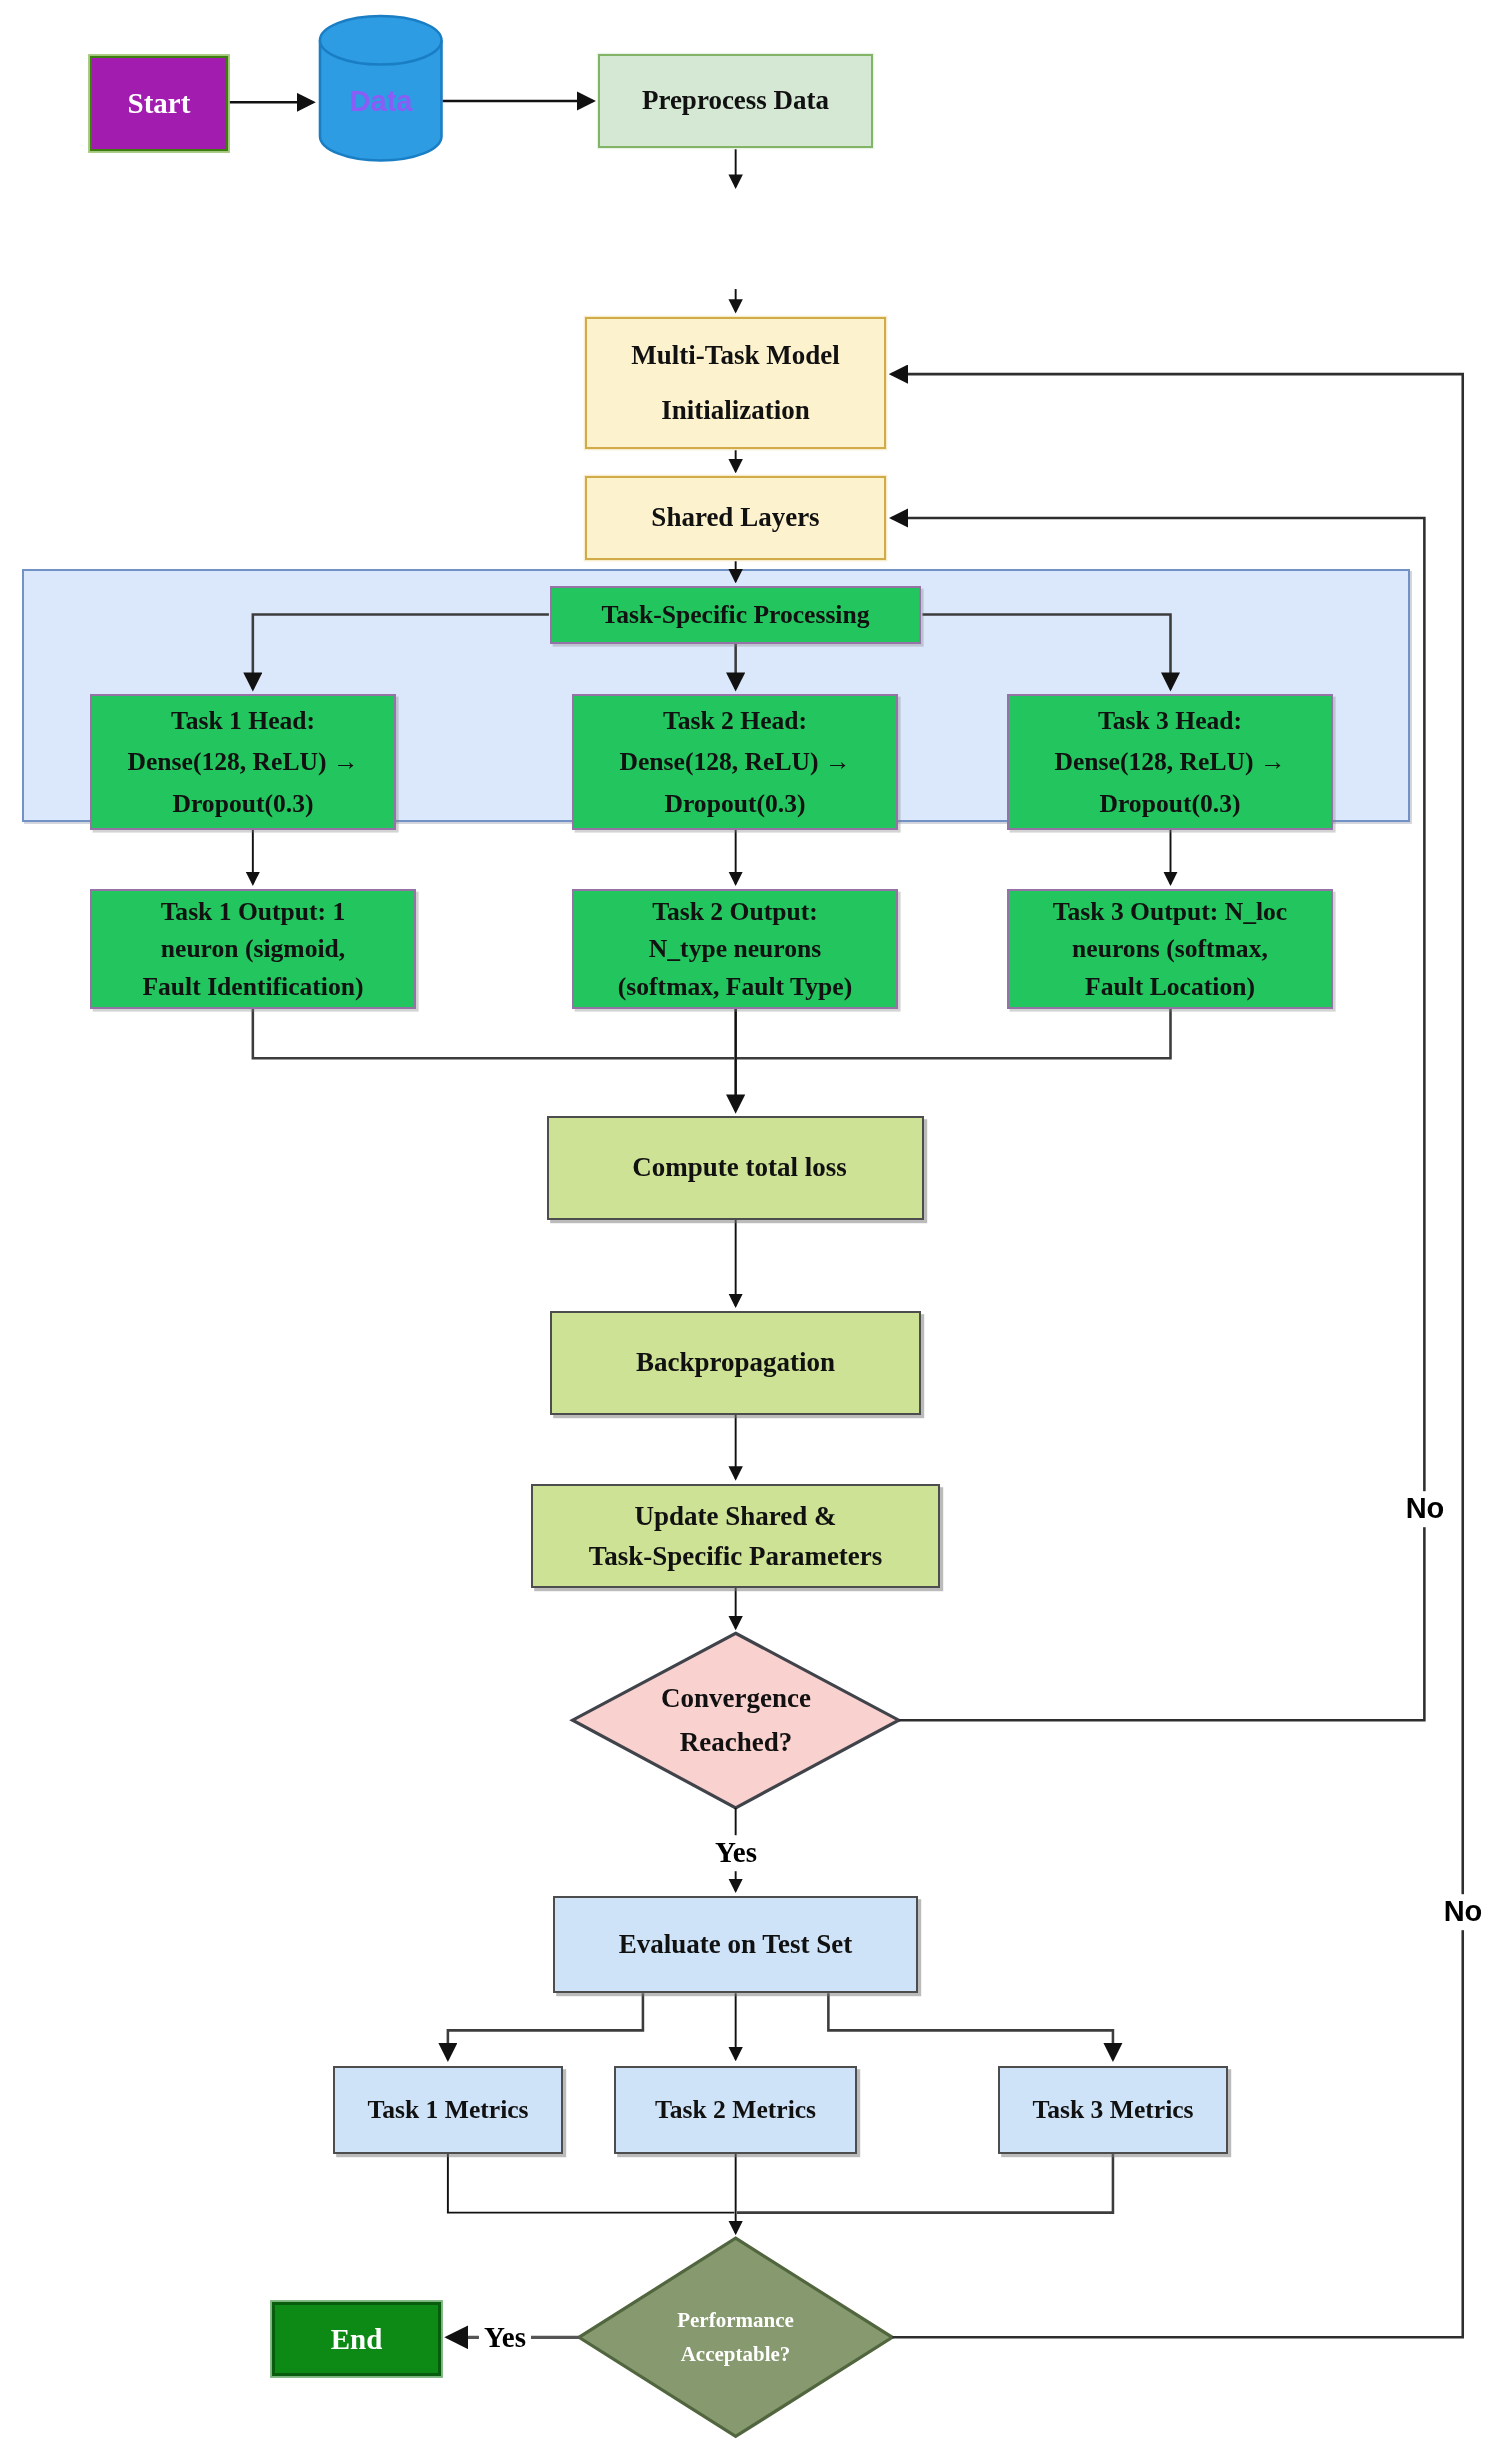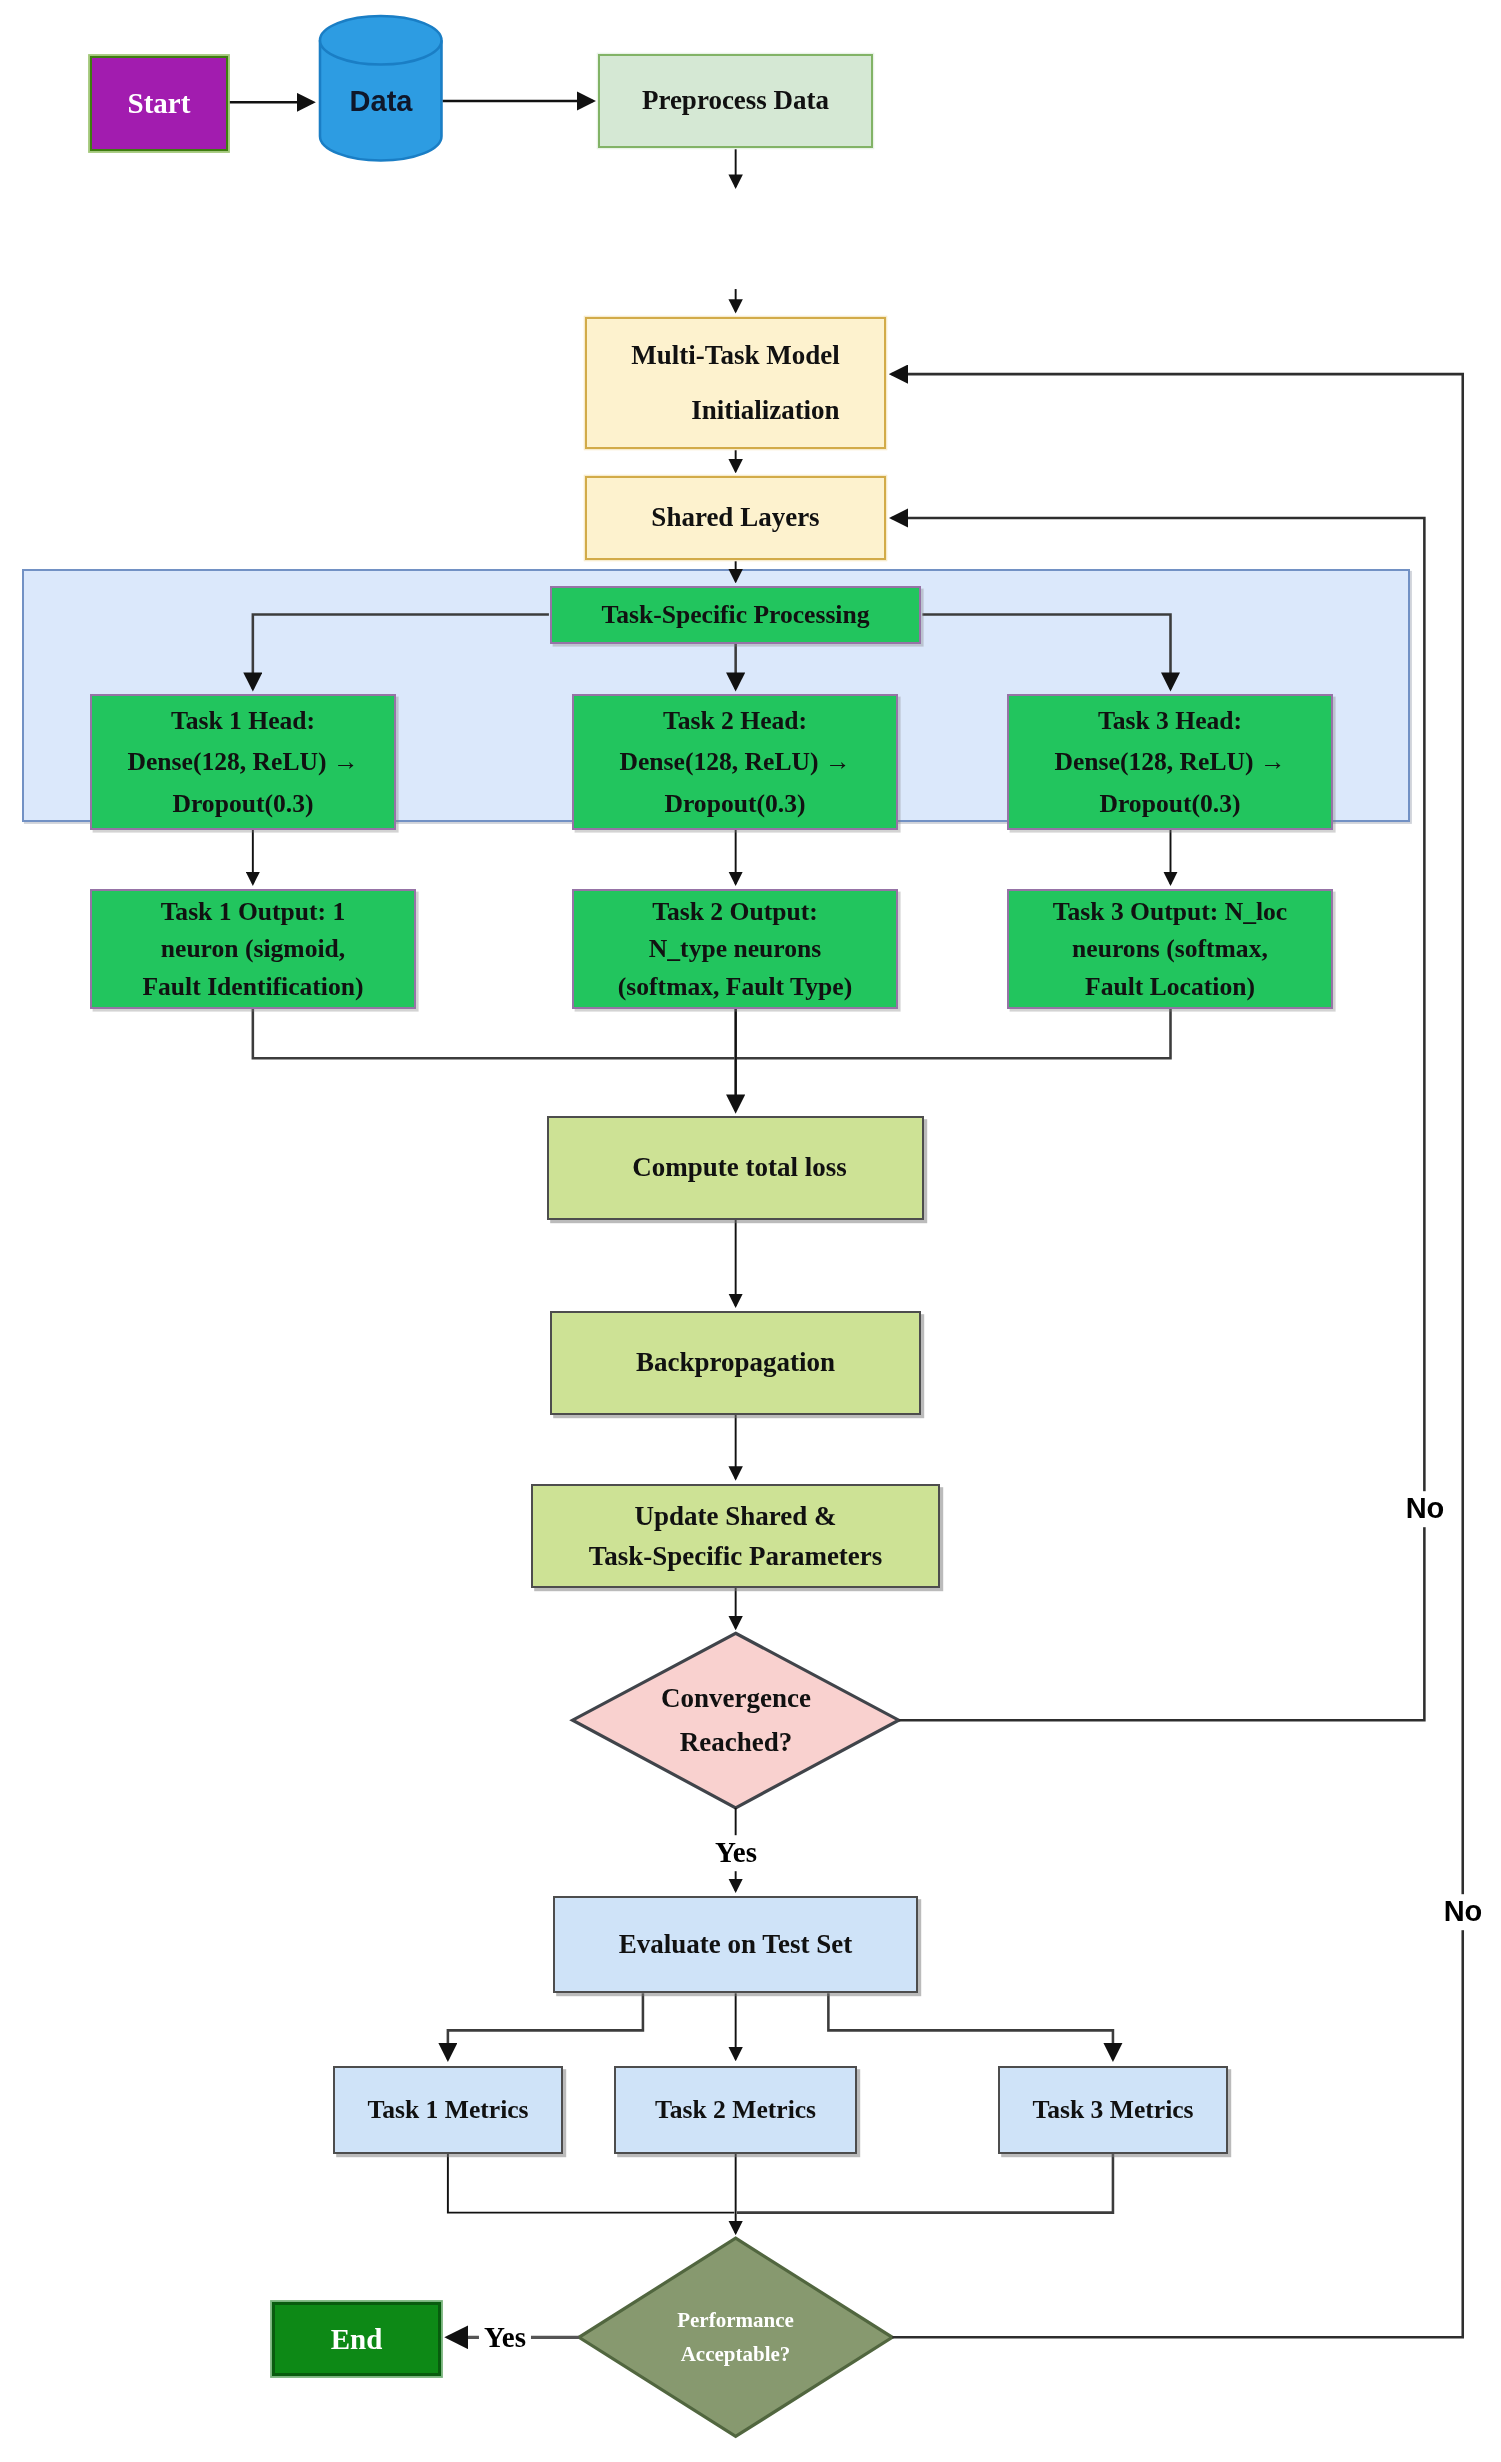--- a/index.html
+++ b/index.html
@@ -25,21 +25,21 @@
   .startbox{background:#a21caf;border:2.6px solid #3e7d10;color:#ffffff;font-size:29px;
      box-shadow:0 0 0 1.9px #a3c87b;margin-left:16px;}
   .endbox{background:#0d8916;border:3.2px solid #085c0e;color:#ffffff;font-size:29px;
      box-shadow:0 0 0 1.9px #7ab57e;}
   .diamond-label{position:absolute;display:flex;align-items:center;justify-content:center;
      text-align:center;font-weight:bold;white-space:pre-line;z-index:4;line-height:1.6;}
   .edge-label{position:absolute;z-index:5;background:#ffffff;font-weight:bold;color:#000;
      padding:1.3px 5.1px;transform:translate(-50%,-50%);}
   .yes-label{font-size:29px;font-family:"Liberation Serif","DejaVu Serif",serif;}
   .no-label{font-size:29px;font-family:"Liberation Sans","DejaVu Sans",sans-serif;}
-  .data-label{position:absolute;z-index:4;color:#0f172a;font-weight:bold;font-size:29px;
+  .data-label{position:absolute;z-index:4;color:#8b5cf6;font-weight:bold;font-size:29px;
      font-family:"Liberation Sans","DejaVu Sans",sans-serif;transform:translate(-50%,-50%);}
 </style>
 </head>
 <body>
 
 <div id="canvas">
 
   <div class="container-band"></div>
 
   <svg class="wires" width="1502" height="2462" viewBox="0 0 2348 3850">
@@ -98,21 +98,21 @@
     <path d="M1395,3655 H2287 V585 H1394" stroke="#2e2e2e" stroke-width="4" fill="none" marker-end="url(#ah)"></path>
   </svg>
 
   <div class="node startbox" style="left:74px;top:56px;width:138px;height:95px;">Start</div>
 
   <div class="data-label" style="left:381px;top:101px;">Data</div>
 
   <div class="node lightgreen" style="left:598px;top:54px;width:275px;height:94px;">Preprocess Data</div>
 
 
-  <div class="node yellow" style="left:585px;top:317px;width:301px;height:132px;text-align:right;">Multi-Task Model
+  <div class="node yellow" style="left:585px;top:317px;width:301px;height:132px;">Multi-Task Model
 Initialization</div>
 
   <div class="node yellow" style="left:585px;top:476px;width:301px;height:84px;">Shared Layers</div>
 
   <div class="node purple" style="left:550px;top:586px;width:371px;height:58px;">Task-Specific Processing</div>
 
   <div class="node purple" style="left:90px;top:694px;width:306px;height:136px;">Task 1 Head:
 Dense(128, ReLU) →
 Dropout(0.3)</div>
   <div class="node purple" style="left:572px;top:694px;width:326px;height:136px;">Task 2 Head:

